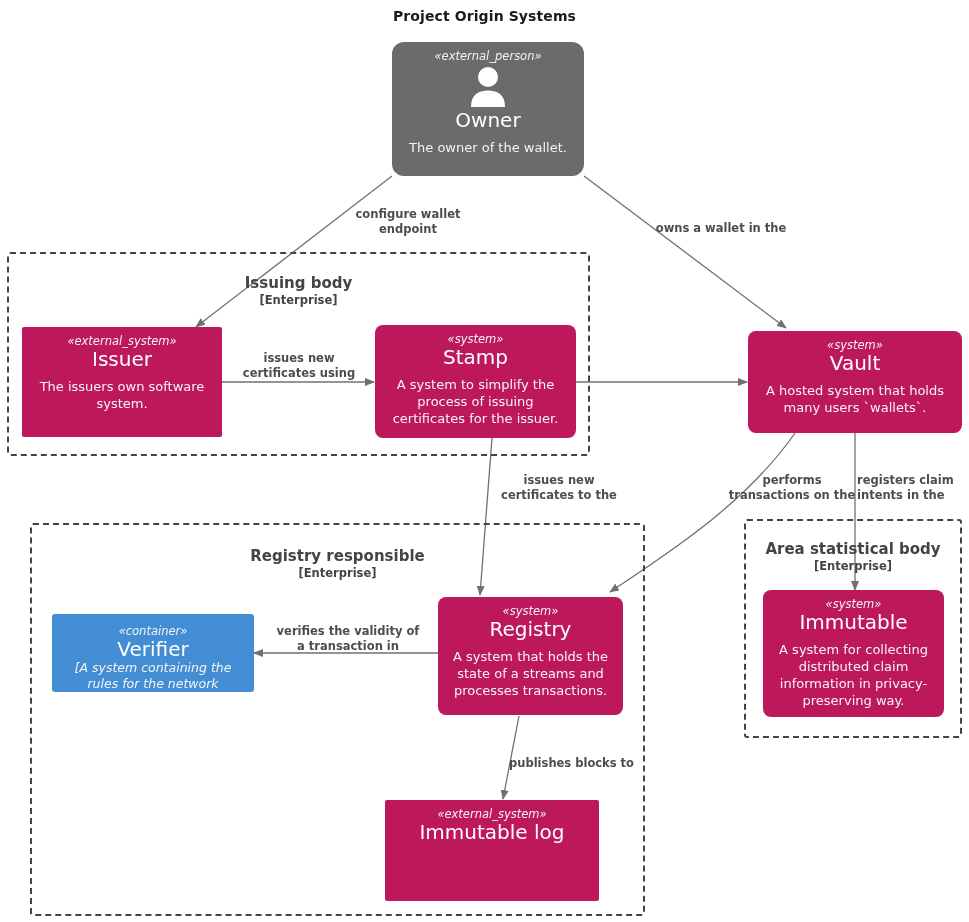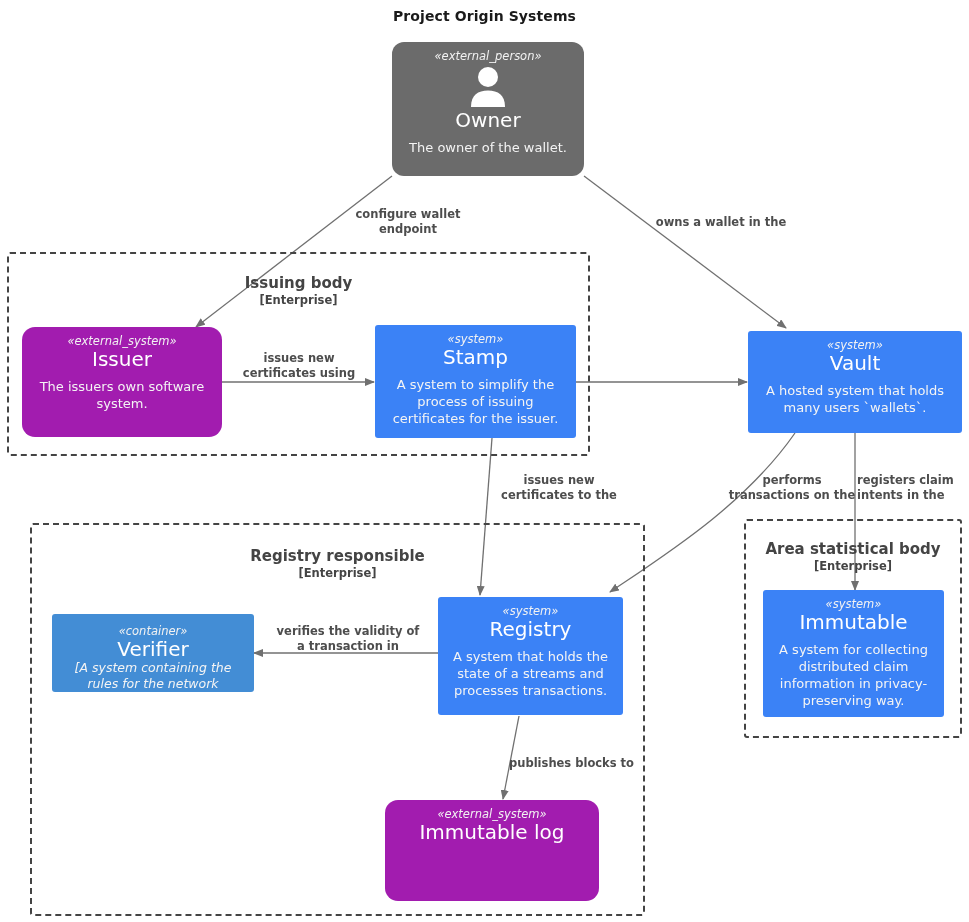--- a/index.html
+++ b/index.html
@@ -65,23 +65,23 @@
     position: absolute;
     box-sizing: border-box;
     color: #ffffff;
     text-align: center;
     padding: 7px 6px 6px 6px;
     display: flex;
     flex-direction: column;
     align-items: center;
     overflow: hidden;
   }
-  .node.sys   { background: #3b82f6; border-radius: 3px; }
+  .node.sys   { background: #be185d; border-radius: 8px; }
   .node.cont  { background: #438dd5; border-radius: 3px; }
-  .node.ext   { background: #a21caf; border-radius: 13px; }
+  .node.ext   { background: #be185d; border-radius: 2px; }
   .node.person{ background: #6b6b6b; border-radius: 12px; }
 
   .node-stereotype {
     font-size: 11.5px;
     font-style: italic;
     line-height: 15px;
     color: #f2f2f2;
   }
   .node-title {
     font-size: 20px;
@@ -223,21 +223,21 @@
   </div>
 
   <div class="node ext" style="left:385px; top:800px; width:214px; height:101px;">
     <div class="node-stereotype">«external_system»</div>
     <div class="node-title">Immutable log</div>
   </div>
 
   <div class="edge-label" style="left:345px; top:207px; width:126px;">configure wallet
 endpoint</div>
 
-  <div class="edge-label" style="left:641px; top:215px; width:160px;">owns a wallet in the</div>
+  <div class="edge-label" style="left:641px; top:221px; width:160px;">owns a wallet in the</div>
 
   <div class="edge-label" style="left:234px; top:351px; width:130px;">issues new
 certificates using</div>
 
 
   <div class="edge-label" style="left:491px; top:473px; width:136px;">issues new
 certificates to the</div>
 
   <div class="edge-label" style="left:720px; top:473px; width:144px;">performs
 transactions on the</div>

